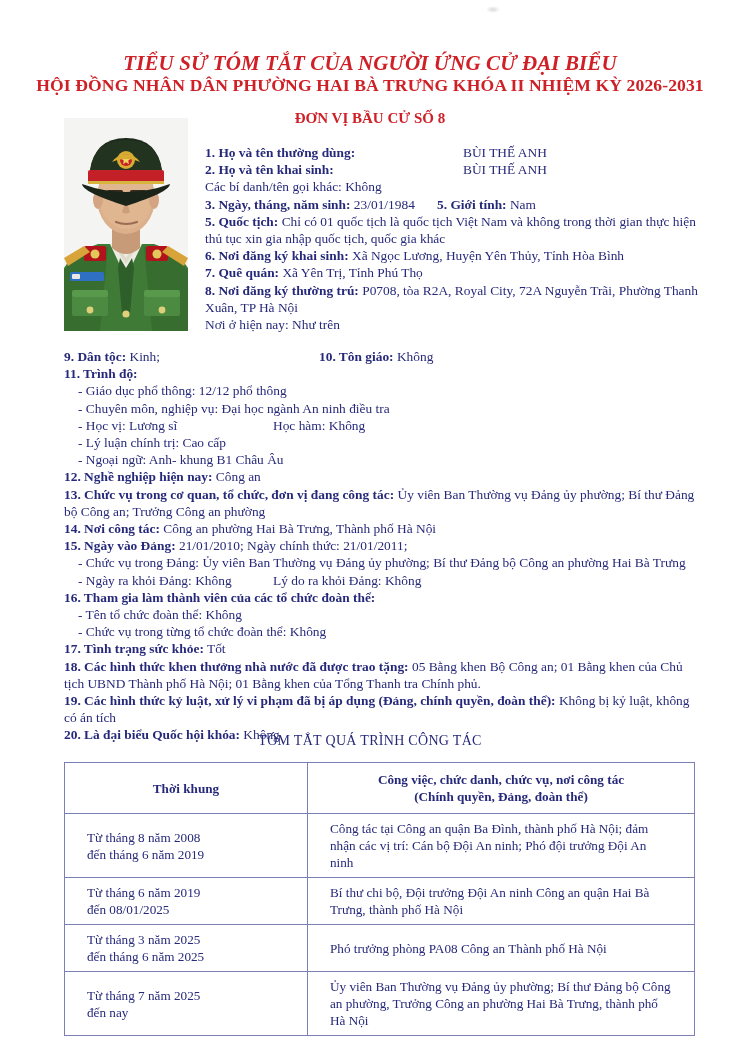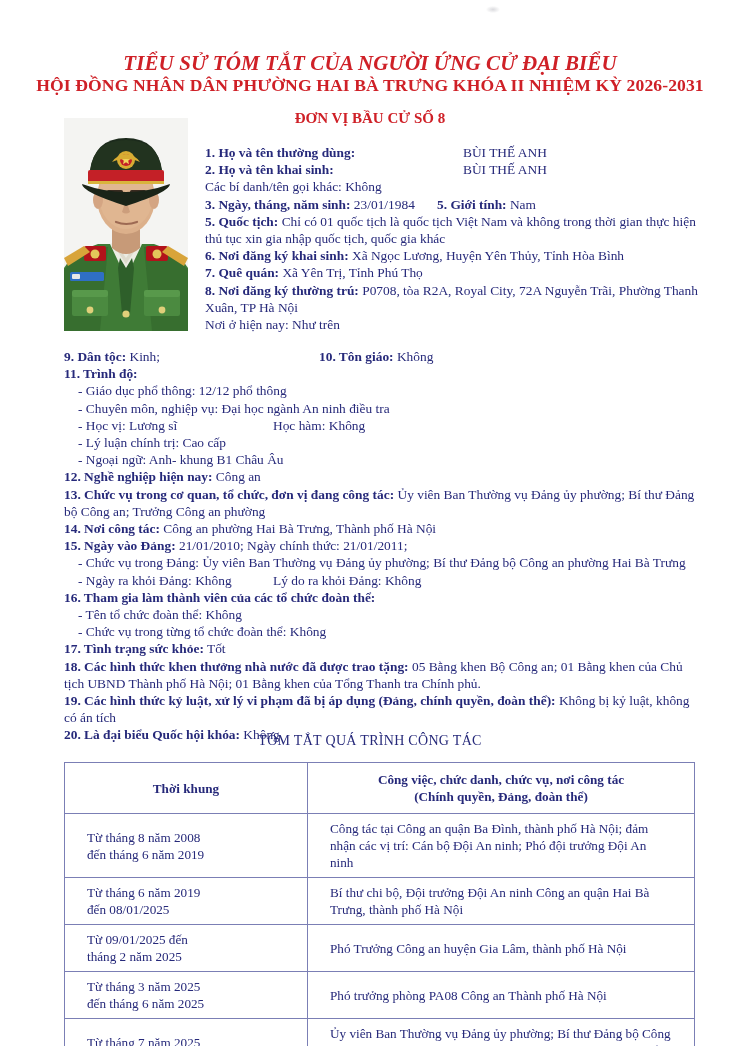--- a/index.html
+++ b/index.html
@@ -335,27 +335,20 @@
       </tr>
       <tr>
         <td class="col-time">
           <div>Từ tháng 6 năm 2019</div>
           <div>đến 08/01/2025</div>
         </td>
         <td class="col-desc">Bí thư chi bộ, Đội trưởng Đội An ninh Công an quận Hai Bà Trưng, thành phố Hà Nội</td>
       </tr>
       <tr>
         <td class="col-time">
-          <div>Từ 09/01/2025 đến</div>
-          <div>tháng 2 năm 2025</div>
-        </td>
-        <td class="col-desc">Phó Trưởng Công an huyện Gia Lâm, thành phố Hà Nội</td>
-      </tr>
-      <tr>
-        <td class="col-time">
           <div>Từ tháng 3 năm 2025</div>
           <div>đến tháng 6 năm 2025</div>
         </td>
         <td class="col-desc">Phó trưởng phòng PA08 Công an Thành phố Hà Nội</td>
       </tr>
       <tr>
         <td class="col-time">
           <div>Từ tháng 7 năm 2025</div>
           <div>đến nay</div>
         </td>

